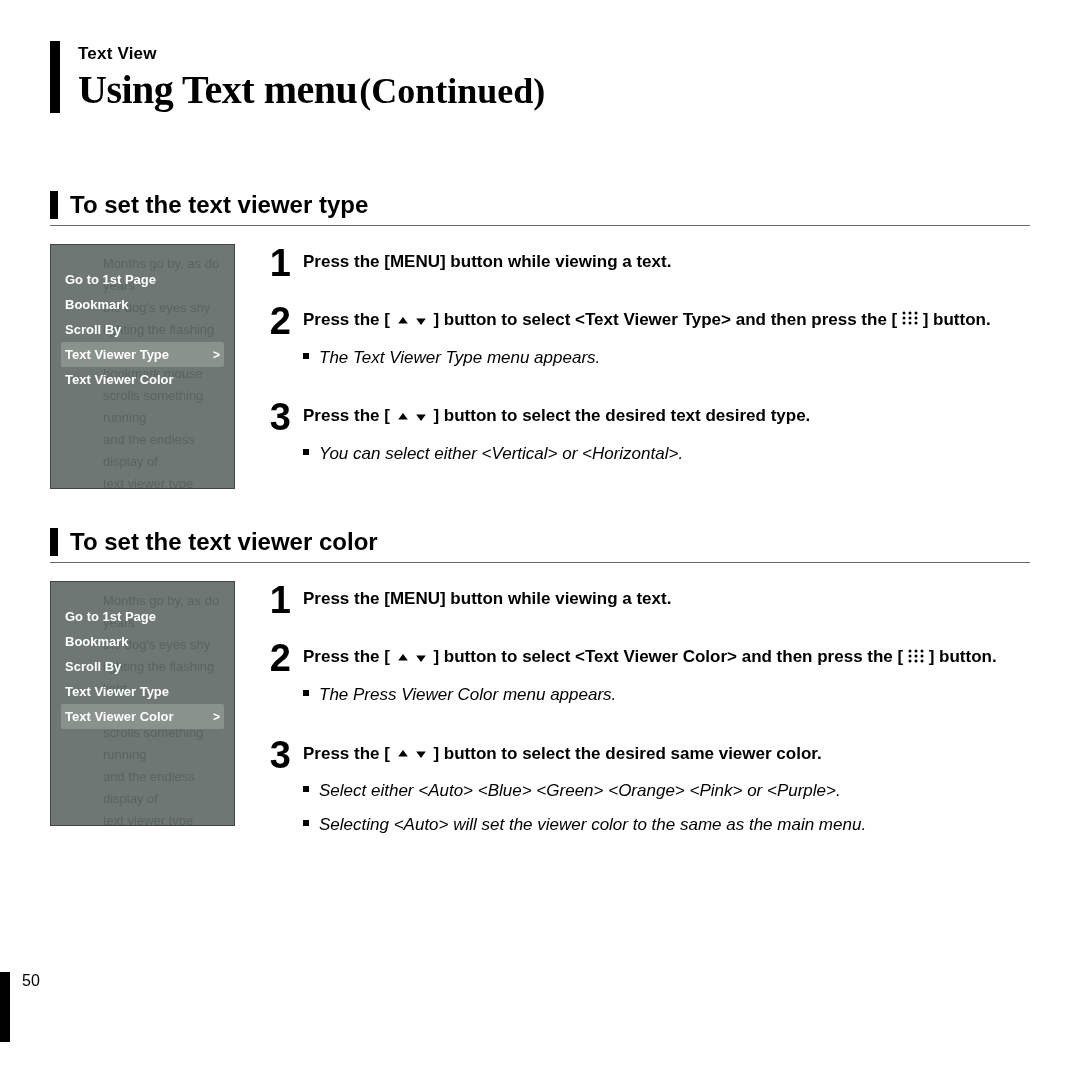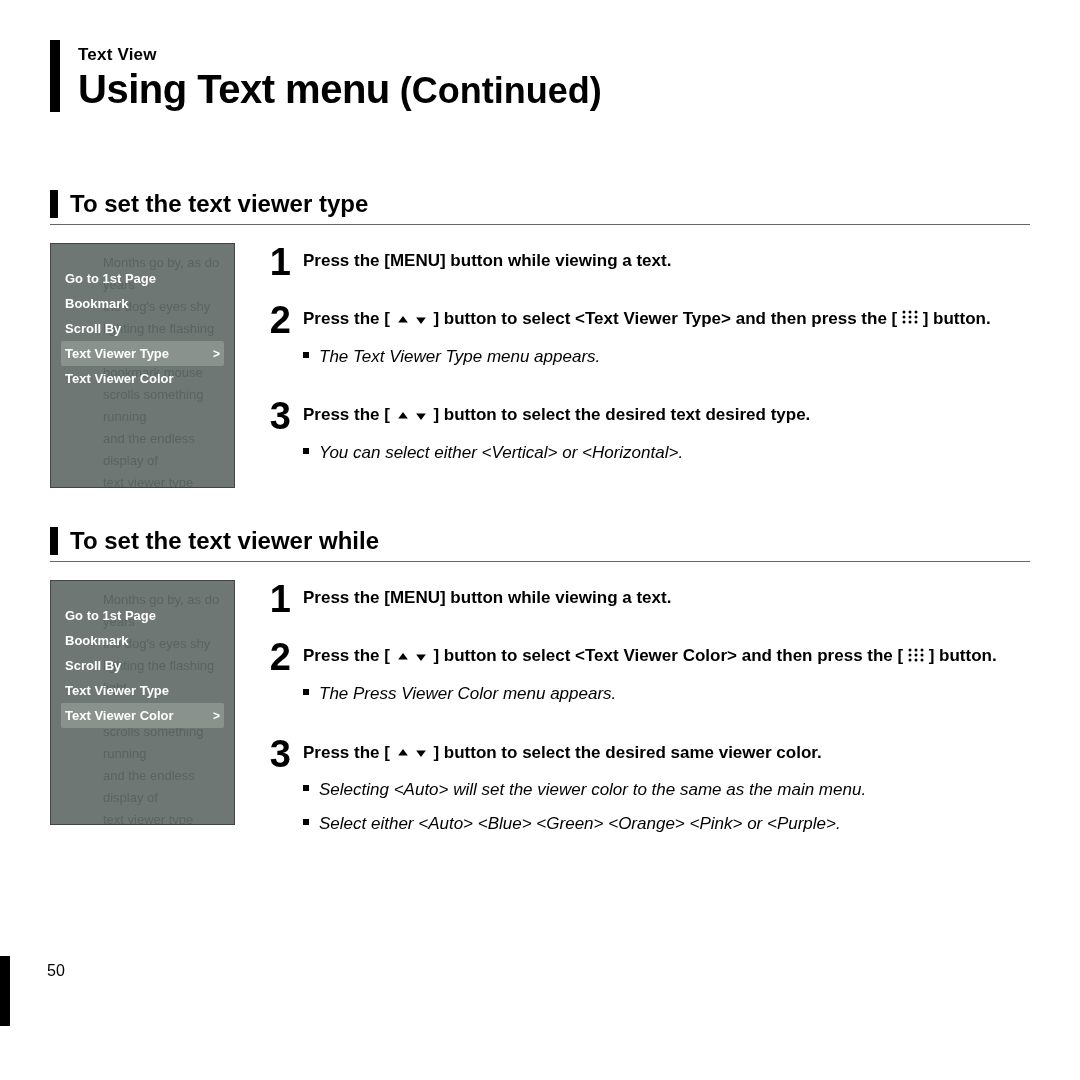--- a/index.html
+++ b/index.html
@@ -5,21 +5,21 @@
 * { margin: 0; padding: 0; box-sizing: border-box; }
 body { background: #fff; font-family: Arial, Helvetica, sans-serif; color: #000; width: 1080px; height: 1080px; position: relative; }
 
 .page { padding: 40px 50px 0 50px; }
 
 
 .header-bar { display: flex; align-items: flex-end; }
 .header-accent { width: 10px; height: 72px; background: #000; margin-right: 18px; flex: 0 0 10px; }
 .header-texts { padding-top: 4px; }
 .eyebrow { font-size: 17px; font-weight: bold; letter-spacing: 0.2px; }
-.title-line { display: flex; align-items: baseline; gap: 10px; margin-top: 2px; }
+.title-line { display: flex; align-items: baseline; gap: 2px; margin-top: 2px; font-family: Liberation Serif, serif; }
 .title-main { font-size: 40px; font-weight: bold; letter-spacing: -0.5px; font-stretch: condensed; }
 .title-cont { font-size: 36px; font-weight: bold; }
 
 
 .sect { margin-top: 78px; }
 .sect2 { margin-top: 34px; }
 .sect-head { display: flex; align-items: center; gap: 12px; }
 .sect-accent { width: 8px; height: 28px; background: #000; flex: 0 0 8px; }
 .sect-title { font-size: 24px; font-weight: bold; }
 .sect-rule { border: 0; border-top: 1px solid #666; margin-top: 6px; margin-left: 0; }
@@ -44,21 +44,21 @@
 .subnote { font-size: 17px; line-height: 1.5; margin-bottom: 8px; position: relative; padding-left: 16px; font-style: italic; }
 .subnote::before { content: ""; position: absolute; left: 0; top: 8px; width: 6px; height: 6px; background: #000; }
 
 
 .icon-updown { display: inline-flex; align-items: center; gap: 2px; vertical-align: middle; }
 .icon-updown svg { width: 16px; height: 12px; }
 .icon-grid { display: inline-block; vertical-align: middle; }
 .icon-grid svg { width: 16px; height: 14px; }
 
 
-.page-num-wrap { position: absolute; left: 0; bottom: 54px; display: flex; align-items: center; gap: 25px; }
+.page-num-wrap { position: absolute; left: 0; bottom: 38px; display: flex; align-items: flex-start; }
 .page-num-bar { width: 10px; height: 70px; background: #000; margin-right: 12px; }
 .page-num { font-size: 16px; padding-bottom: 40px; }
 </style>
 </head>
 <body>
 
 <div class="page">
 
   <div class="header-bar">
     <div class="header-accent"></div>
@@ -173,21 +173,21 @@
             </div>
           </div>
         </div>
       </div>
     </div>
   </div>
 
   <div class="sect sect2">
     <div class="sect-head">
       <div class="sect-accent"></div>
-      <div class="sect-title">To set the text viewer while</div>
+      <div class="sect-title">To set the text viewer color</div>
     </div>
     <hr class="sect-rule">
     <div class="sect-body">
       <div class="device">
         <div class="device-bgtext">Months go by, as do years
 the dog's eyes shy
 lighting the flashing light
 bookmark mouse
 scrolls something running
 and the endless display of
@@ -268,22 +268,22 @@
                 <svg viewBox="0 0 20 14">
                     <path d="M10 2 L4 10 L16 10 Z" fill="#000"></path>
                   </svg>
                 <svg viewBox="0 0 20 14">
                     <path d="M10 12 L4 4 L16 4 Z" fill="#000"></path>
                   </svg>
               </span>
               <span>] button to select the desired same viewer color.</span>
             </div>
             <div class="subnotes">
+              <div class="subnote">Select either &lt;Auto&gt; &lt;Blue&gt; &lt;Green&gt; &lt;Orange&gt; &lt;Pink&gt; or &lt;Purple&gt;.</div>
               <div class="subnote">Selecting &lt;Auto&gt; will set the viewer color to the same as the main menu.</div>
-              <div class="subnote">Select either &lt;Auto&gt; &lt;Blue&gt; &lt;Green&gt; &lt;Orange&gt; &lt;Pink&gt; or &lt;Purple&gt;.</div>
             </div>
           </div>
         </div>
       </div>
     </div>
   </div>
 
 </div>
 
 <div class="page-num-wrap">

